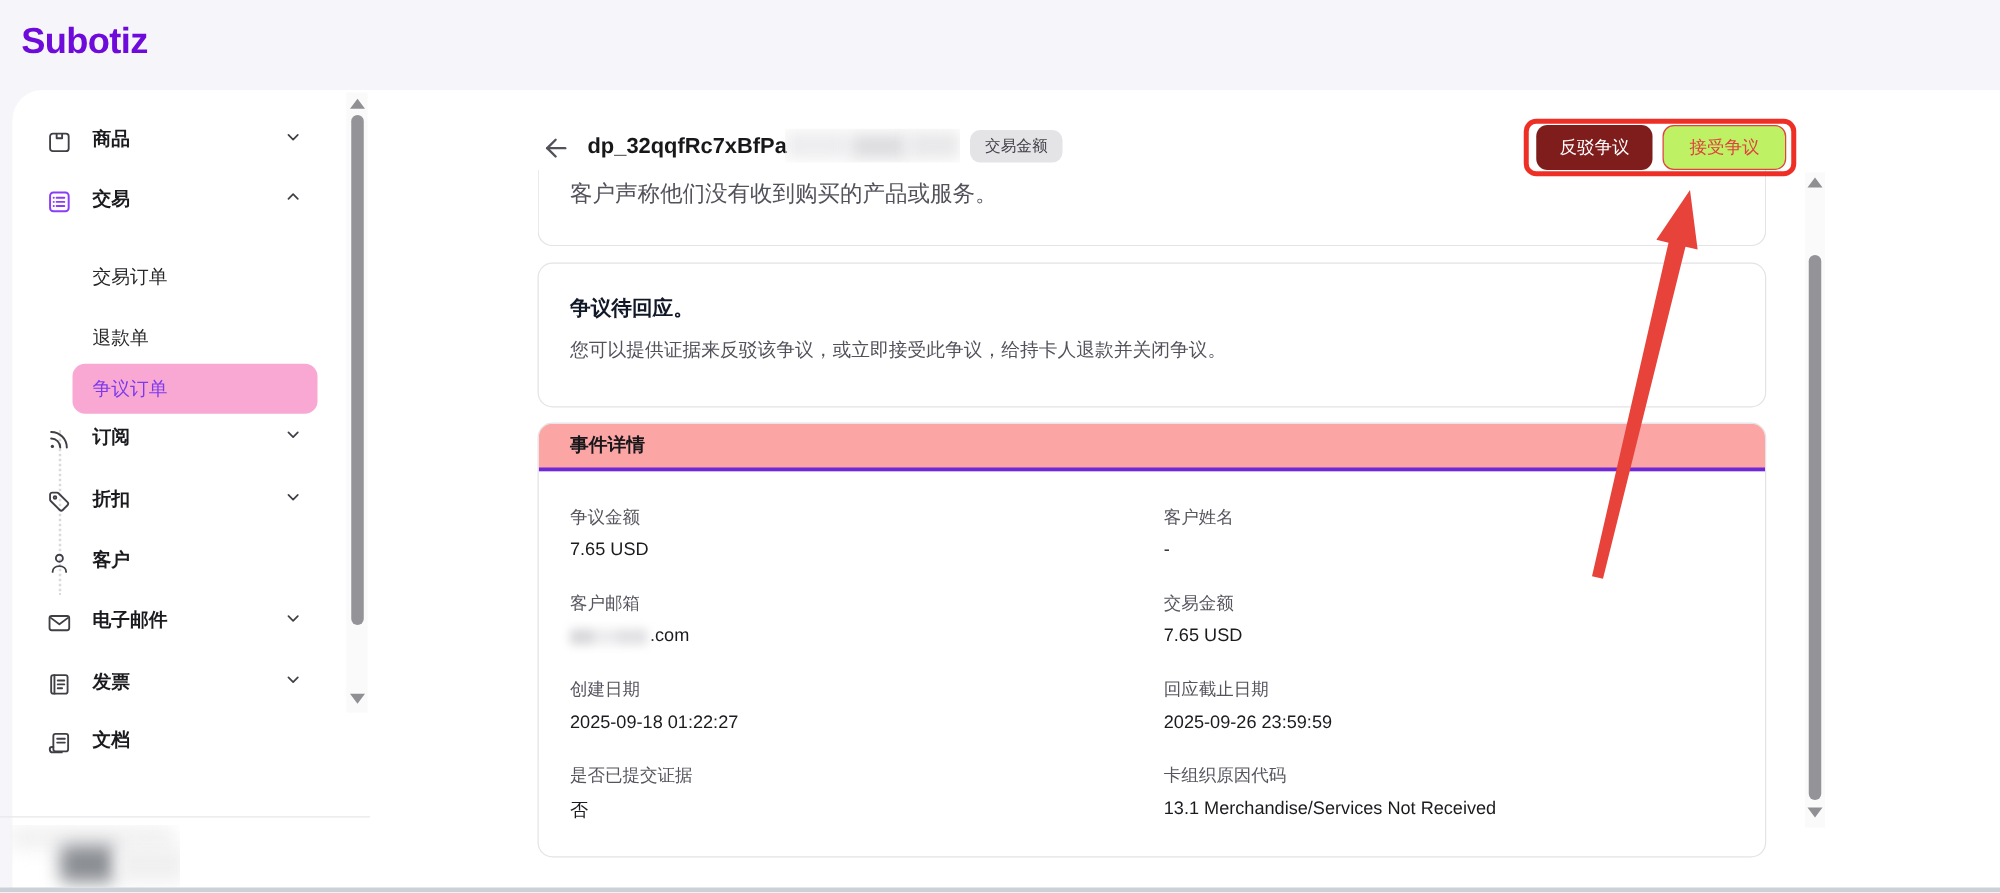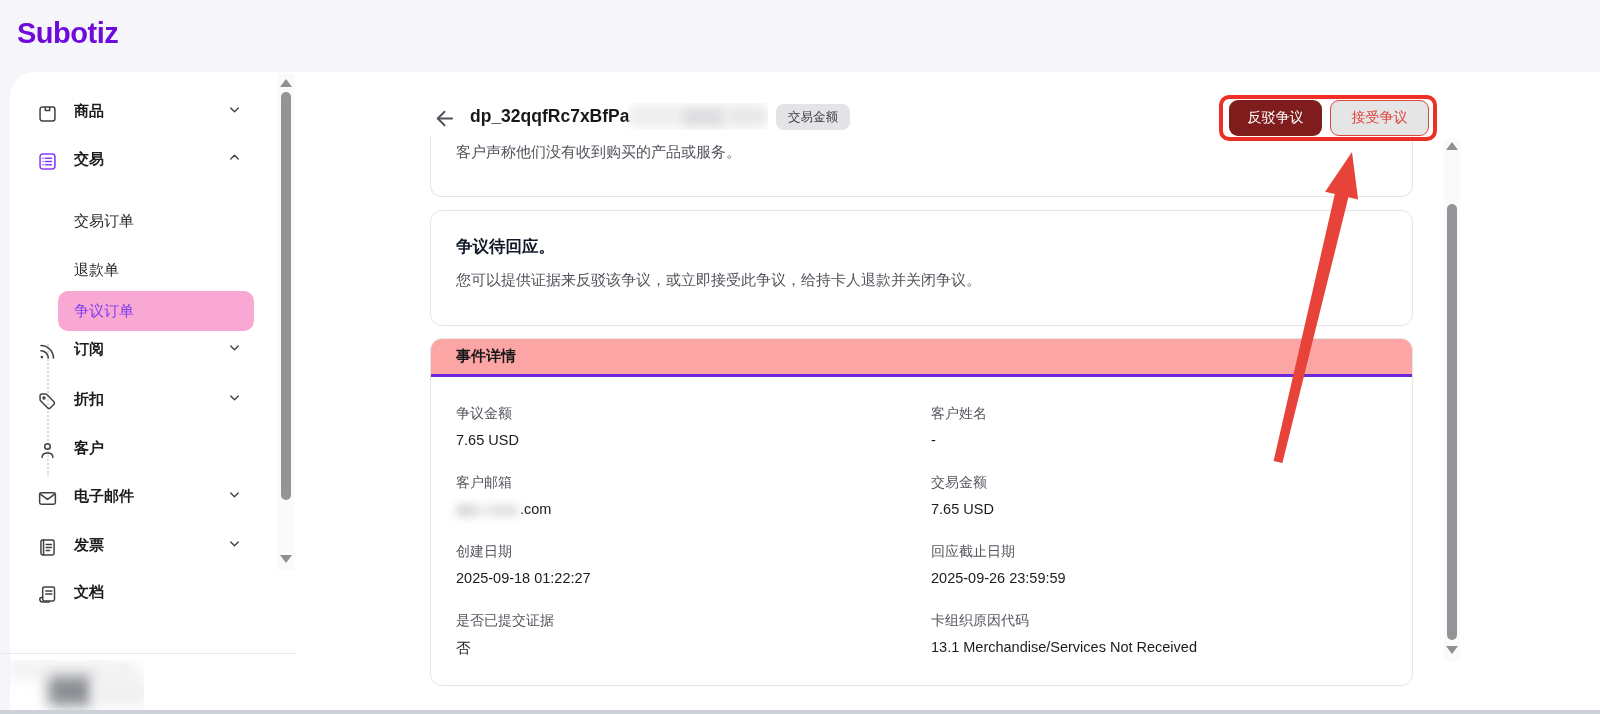--- a/index.html
+++ b/index.html
@@ -49,30 +49,30 @@
   .page-title { position:absolute; left:470px; top:106px; font-size:17.5px; font-weight:700; color:#18181b; }
   .title-blur { position:absolute; left:628px; top:103px; width:140px; height:27px; overflow:hidden; }
   .title-blur .b { position:absolute; filter:blur(6px); }
   .status-badge { position:absolute; left:776px; top:104px; height:26px; padding:0 12px;
       background:#e4e4e7; border-radius:8px; font-size:12.5px; color:#3f3f46;
       display:flex; align-items:center; }
 
   .btn { position:absolute; height:36px; border-radius:9px; font-size:14px; display:flex;
          align-items:center; justify-content:center; cursor:pointer; }
   .btn-primary { left:1229px; top:100px; width:93px; background:#7f1d1d; color:#ffffff; border:none; }
-  .btn-danger-outline { left:1330px; top:100px; width:99px; background:#e5e5e5; color:#df433d;
+  .btn-danger-outline { left:1330px; top:100px; width:99px; background:#bef264; color:#df433d;
          border:1.5px solid #df433d; }
 
   .annotation-rect { position:absolute; left:1219px; top:95px; width:218px; height:46px;
       border:4px solid #ee2f25; border-radius:10px; pointer-events:none; }
 
   .card { position:absolute; left:430px; width:983px; background:#ffffff;
           border:1px solid #e4e4e7; border-radius:12px; }
   #card-clipped { top:136px; height:61px; border-top:none; border-radius:0 0 12px 12px; }
-  #card-clipped .claim-text { margin:7px 0 0 25px; font-size:15px; color:#52525b;font-family:Liberation Mono, monospace; }
+  #card-clipped .claim-text { margin:7px 0 0 25px; font-size:18px; color:#52525b;font-family:Liberation Mono, monospace; }
   #card-notice { top:210px; height:116px; }
   #card-notice .notice-title { margin:25px 0 0 25px; font-size:16.5px; font-weight:700; color:#111827; }
   #card-notice .notice-desc { margin:13px 0 0 25px; font-size:15px; color:#52525b; }
   #card-details { top:338px; height:348px; overflow:hidden; }
   .details-header { height:38px; background:#fca5a5; border-bottom:3px solid #6d28d9;
       display:flex; align-items:center;text-align:center; }
   .details-header .dtitle { margin-left:25px; font-size:15px; font-weight:700; color:#18181b; }
   .details-grid { display:grid; grid-template-columns:475px auto; padding:28px 0 0 25px; }
   .field { height:69px; }
   .field .flabel { font-size:14px; color:#55555e; }

